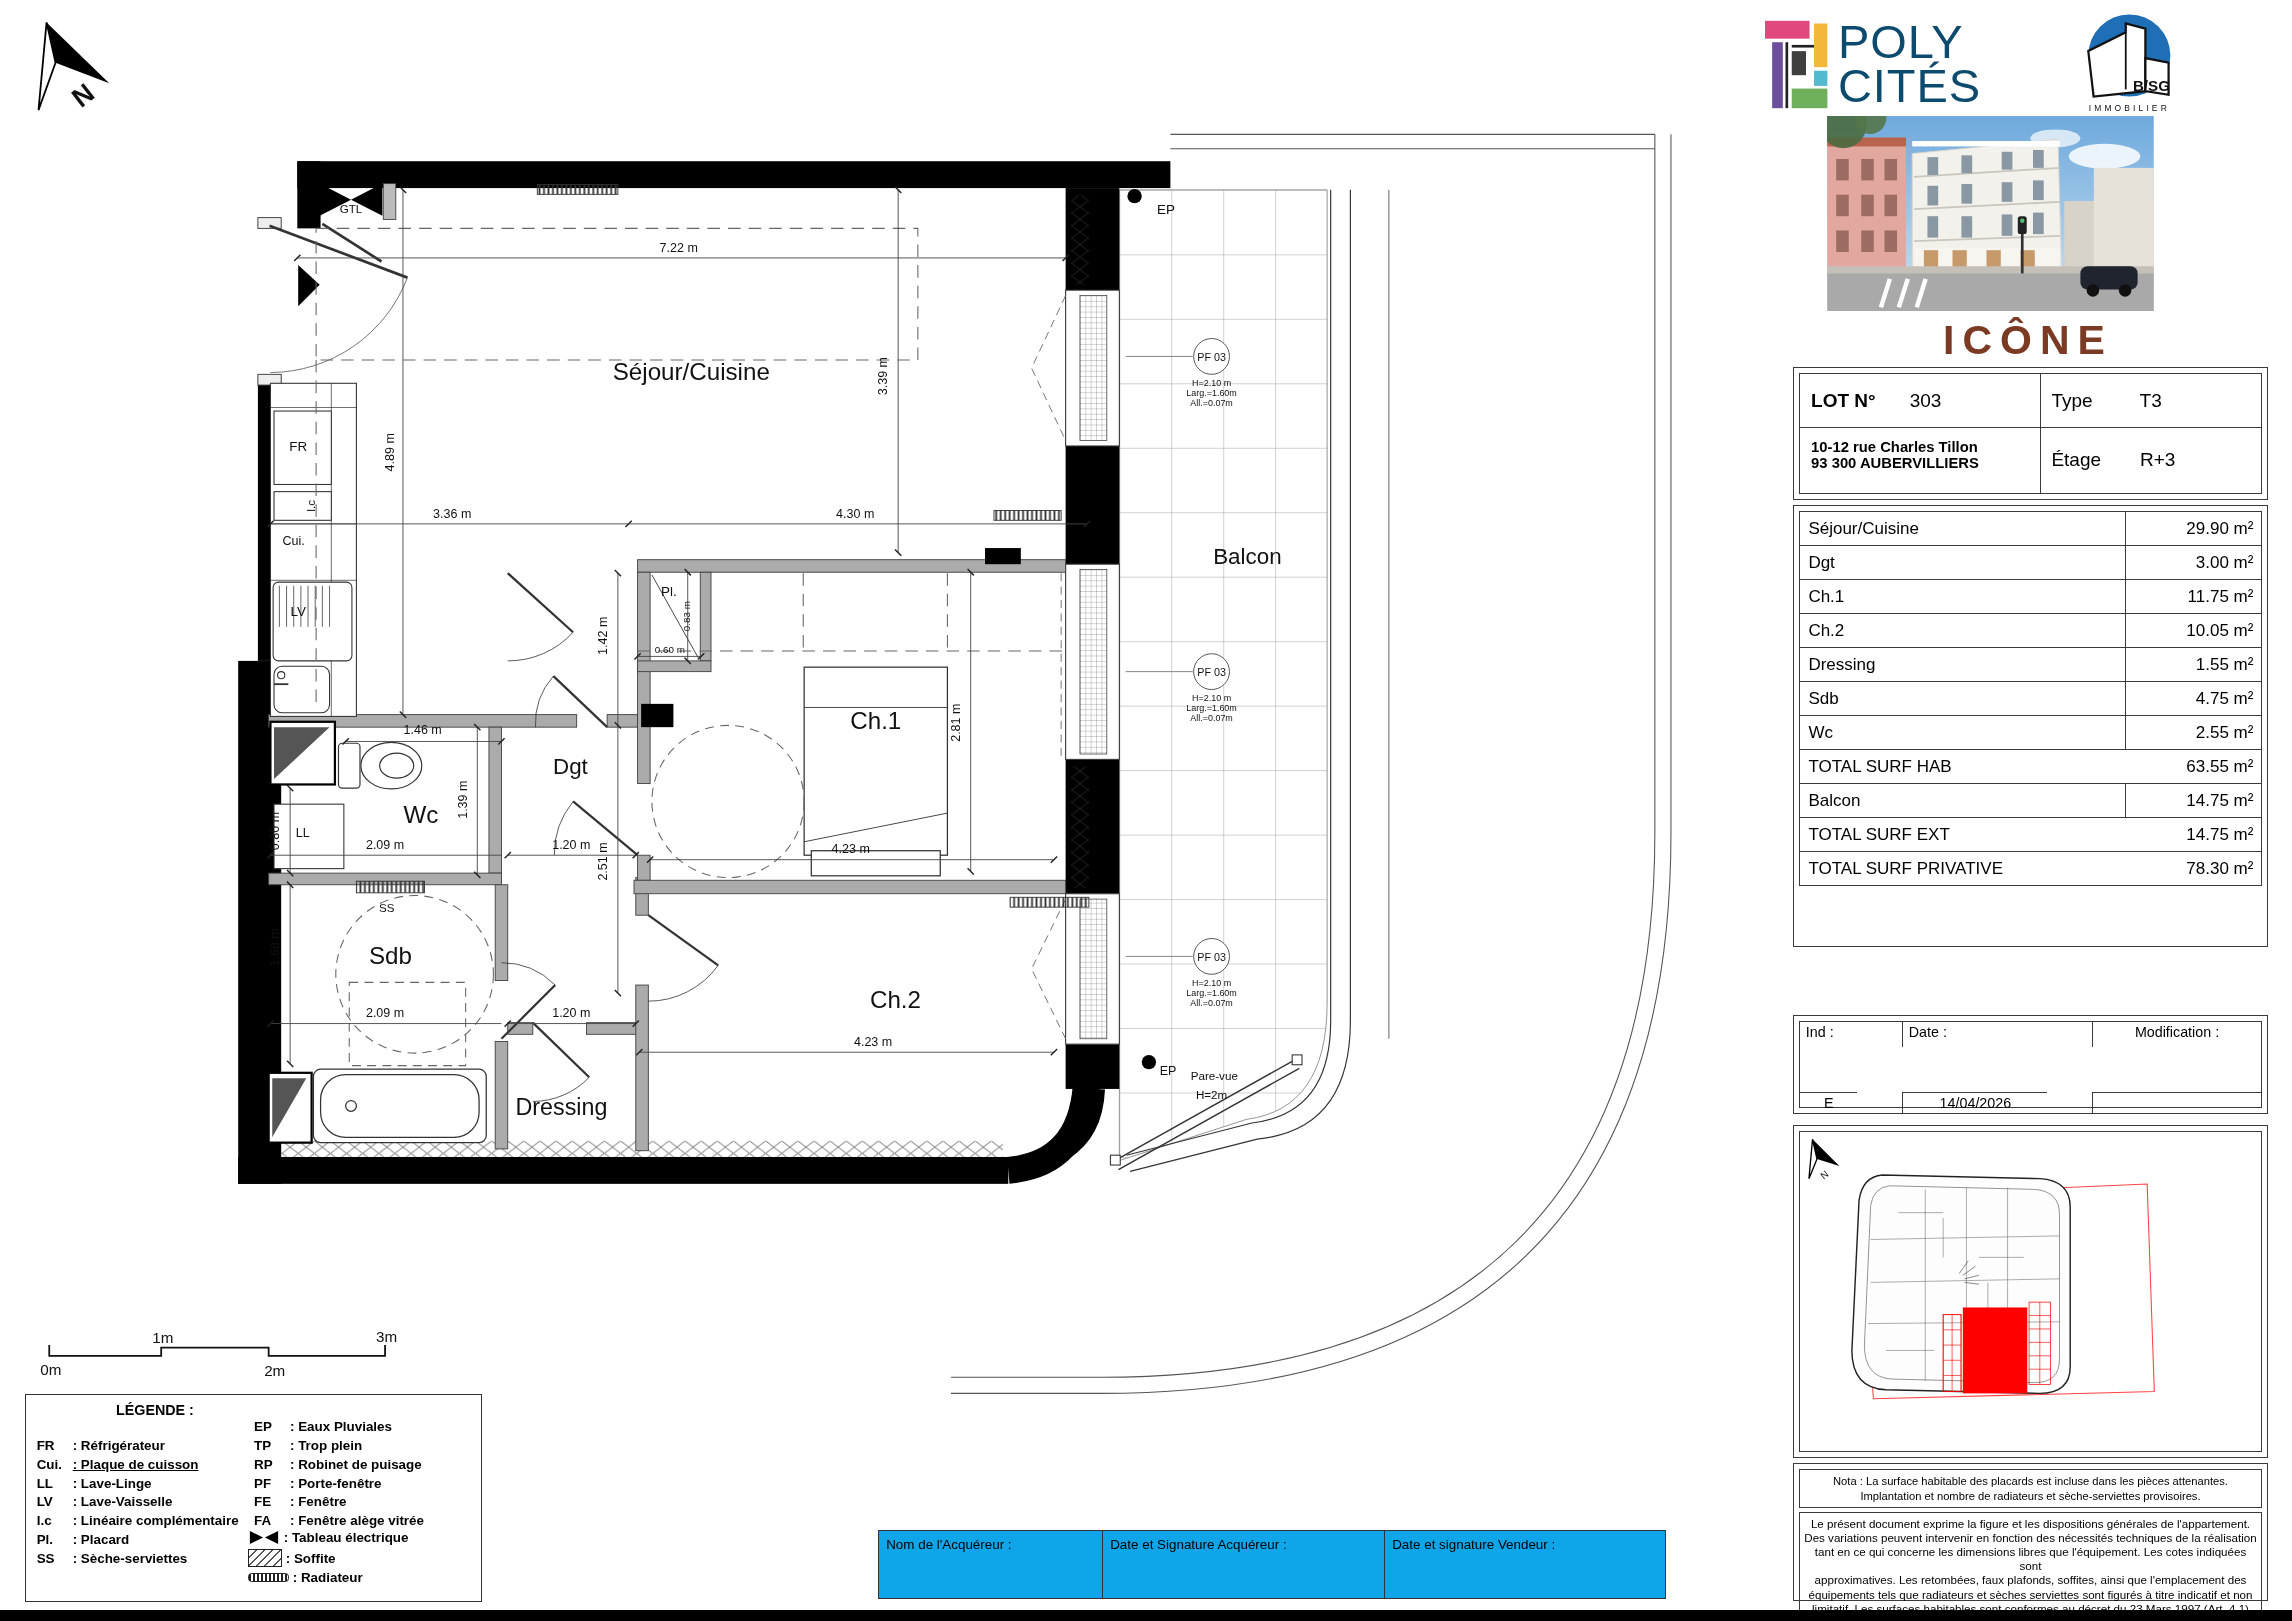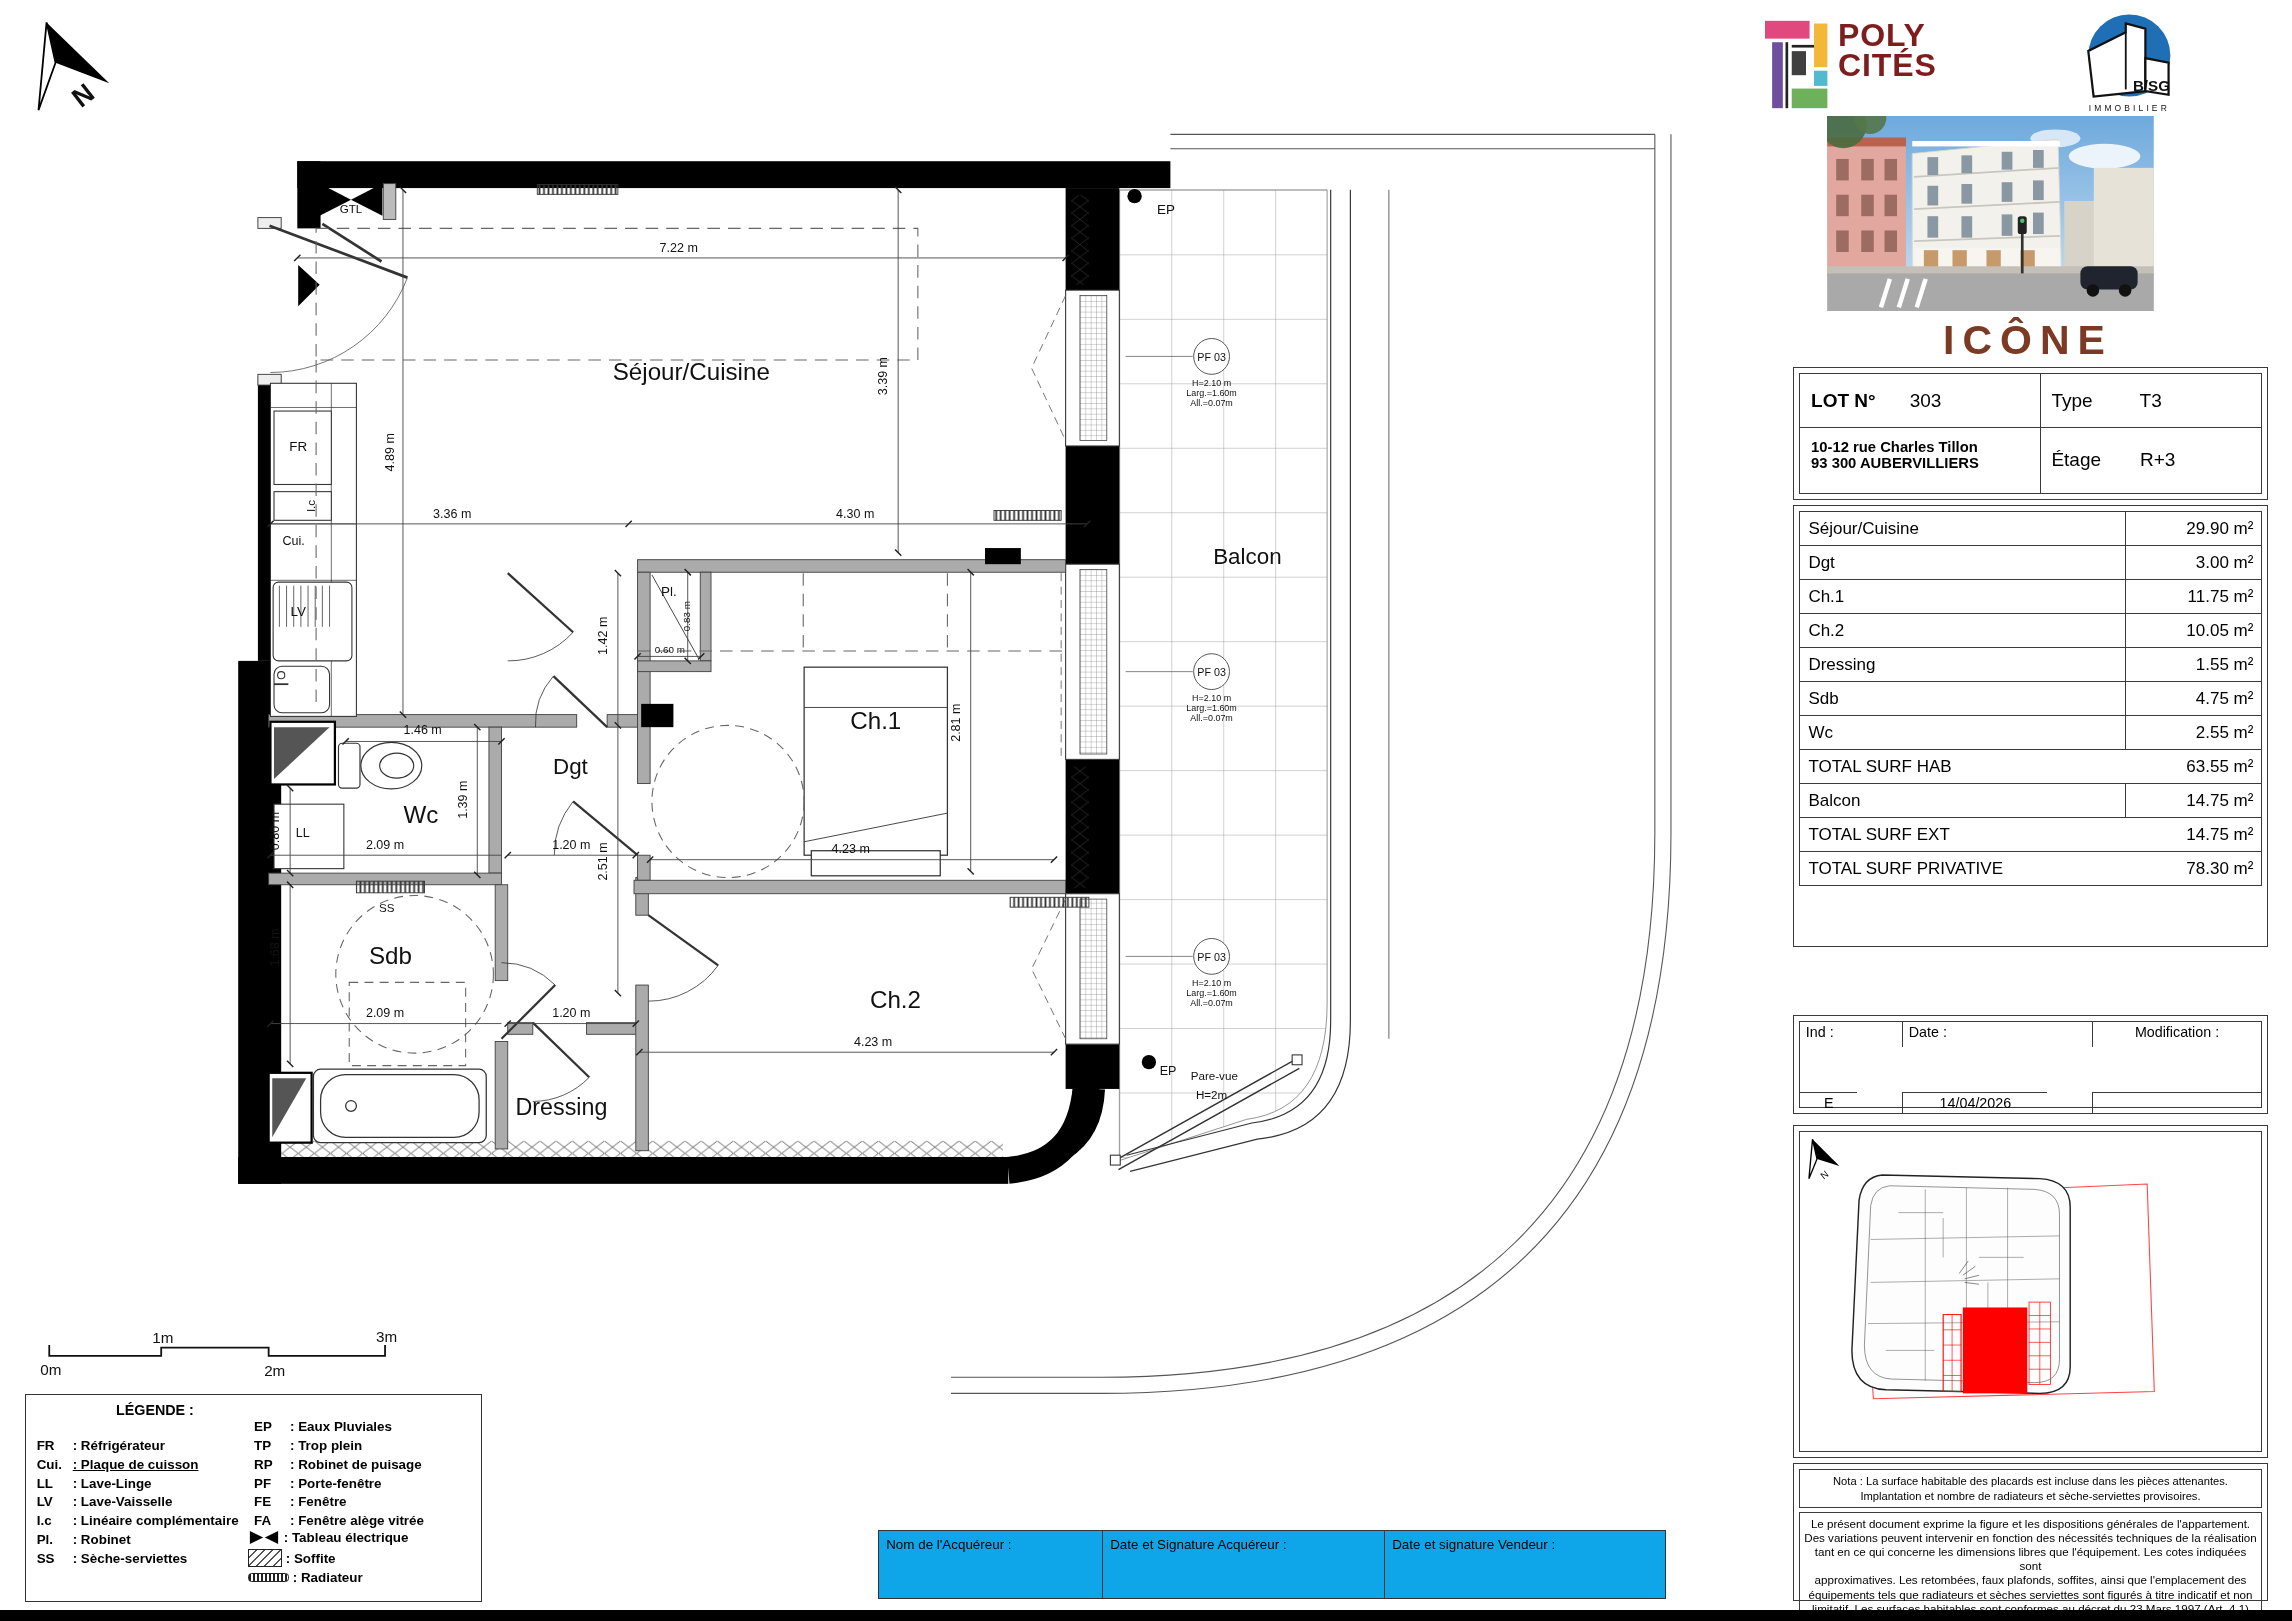--- a/index.html
+++ b/index.html
@@ -348,21 +348,21 @@
     </g>
   </svg>
 
   <div id="legend">
     <div class="lg-item" style="left:90px; top:7.2px; font-size:14.3px;">LÉGENDE :</div>
     <div class="lg-item" style="left:10.7px; top:43px;"><span class="lg-abbr">FR</span><span>: Réfrigérateur</span></div>
     <div class="lg-item" style="left:10.7px; top:62px;text-decoration:underline;"><span class="lg-abbr">Cui.</span><span>: Plaque de cuisson</span></div>
     <div class="lg-item" style="left:10.7px; top:81px;"><span class="lg-abbr">LL</span><span>: Lave-Linge</span></div>
     <div class="lg-item" style="left:10.7px; top:99px;"><span class="lg-abbr">LV</span><span>: Lave-Vaisselle</span></div>
     <div class="lg-item" style="left:10.7px; top:118px;"><span class="lg-abbr">I.c</span><span>: Linéaire complémentaire</span></div>
-    <div class="lg-item" style="left:10.7px; top:137px;"><span class="lg-abbr">Pl.</span><span>: Robinet</span></div>
+    <div class="lg-item" style="left:10.7px; top:137px;"><span class="lg-abbr">Pl.</span><span>: Placard</span></div>
     <div class="lg-item" style="left:10.7px; top:156px;"><span class="lg-abbr">SS</span><span>: Sèche-serviettes</span></div>
     <div class="lg-item" style="left:228px; top:24px;"><span class="lg-abbr">EP</span><span>: Eaux Pluviales</span></div>
     <div class="lg-item" style="left:228px; top:43px;"><span class="lg-abbr">TP</span><span>: Trop plein</span></div>
     <div class="lg-item" style="left:228px; top:62px;"><span class="lg-abbr">RP</span><span>: Robinet de puisage</span></div>
     <div class="lg-item" style="left:228px; top:81px;"><span class="lg-abbr">PF</span><span>: Porte-fenêtre</span></div>
     <div class="lg-item" style="left:228px; top:99px;"><span class="lg-abbr">FE</span><span>: Fenêtre</span></div>
     <div class="lg-item" style="left:228px; top:118px;"><span class="lg-abbr">FA</span><span>: Fenêtre alège vitrée</span></div>
     <div class="lg-item" style="left:222px; top:135px;">
       <svg width="32" height="15" style="vertical-align:-2.7px" viewBox="0 0 36 17">
           <polygon points="2,1 17,8.5 2,16" fill="#000"></polygon>
@@ -391,21 +391,21 @@
       <rect x="0" y="3" width="50" height="20" fill="#e0487e"></rect>
       <rect x="8" y="27" width="12" height="74" fill="#6d4f9e"></rect>
       <rect x="23" y="27" width="3" height="74" fill="#222"></rect>
       <rect x="30" y="30" width="28" height="3" fill="#222"></rect>
       <rect x="30" y="37" width="16" height="27" fill="#3f3f3f"></rect>
       <rect x="55" y="6" width="15" height="49" fill="#f3b73a"></rect>
       <rect x="55" y="59" width="15" height="17" fill="#52b9cf"></rect>
       <rect x="30" y="79" width="40" height="22" fill="#6fb05c"></rect>
     </svg>
   </div>
-  <div class="abs" style="left:1838px; top:19.7px; font-size:32px; font-weight:bold; color:#7f1d1d; line-height:0.95; letter-spacing:0.9px;">
+  <div class="abs" style="left:1838px; top:19.7px; font-size:47px; font-weight:normal; color:#0c4a6e; line-height:0.95; letter-spacing:0.9px;">
     <div>POLY</div>
     <div>CITÉS</div>
   </div>
 
   <div class="abs" style="left:2074px; top:9px;">
     <svg width="116" height="109" viewBox="0 0 130 122">
       <circle cx="62" cy="52" r="46" fill="#1e6fb5"></circle>
       <polygon points="22,98 16,47 58,26 58,16 80,22 80,92" fill="#fff" stroke="#111" stroke-width="2.5"></polygon>
       <polygon points="80,55 106,60 106,96 80,92" fill="#fff" stroke="#111" stroke-width="2.5"></polygon>
       <line x1="58" y1="26" x2="58" y2="90" stroke="#111" stroke-width="2"></line>

